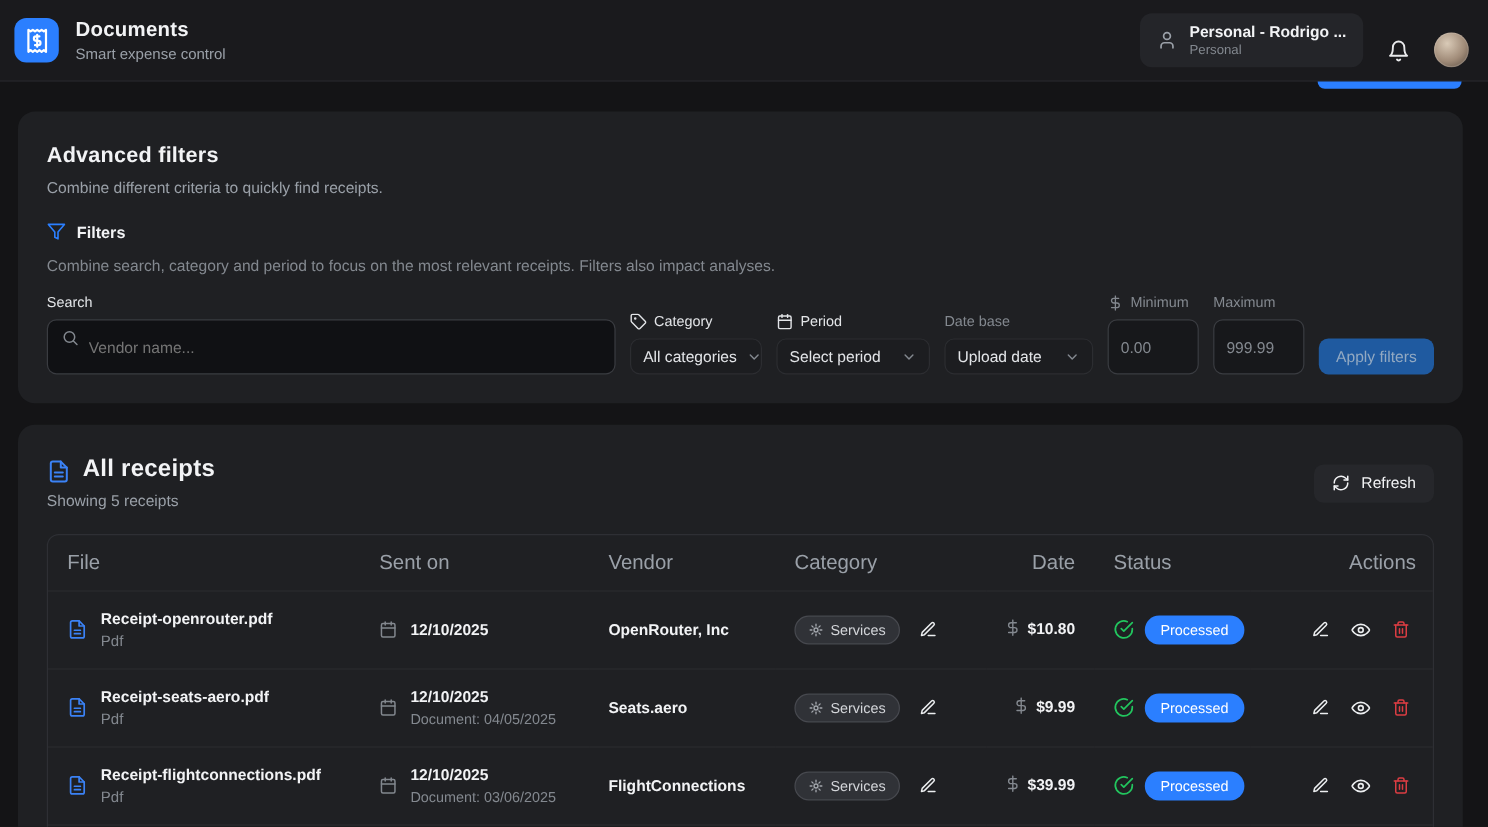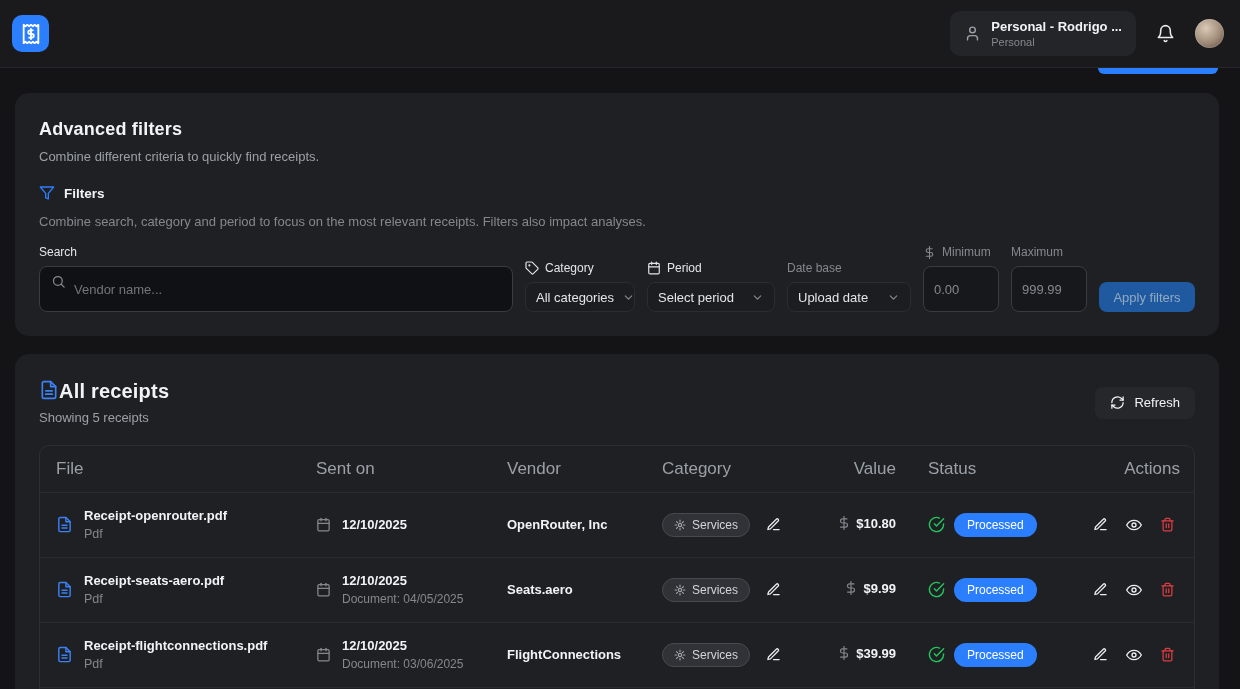--- a/index.html
+++ b/index.html
@@ -32,21 +32,21 @@
     display:flex;align-items:center;justify-content:space-between;
     padding:0 16px 0 12px;position:relative;z-index:2;
   }
   .hleft{display:flex;align-items:center;gap:14px}
   .logo{
     width:37px;height:37px;border-radius:10px;background:var(--accent);
     display:flex;align-items:center;justify-content:center;flex:0 0 auto;
   }
   .app-title{font-size:17px;font-weight:700;letter-spacing:.2px}
   .app-sub{font-size:12.5px;color:var(--muted);margin-top:3px}
-  .hright{display:flex;align-items:center;gap:16px}
+  .hright{display:flex;align-items:flex-end;gap:16px}
   .ws-btn{
     display:flex;align-items:center;gap:10px;background:#242529;border:none;
     border-radius:10px;padding:8px 14px;min-width:182px;cursor:pointer;color:var(--txt);
     text-align:left;
   }
   .ws-name{font-size:13px;font-weight:700;white-space:nowrap}
   .ws-type{font-size:11px;color:var(--dim);margin-top:2px}
   .bell-btn{background:none;border:none;color:#e8e9eb;cursor:pointer;display:flex;padding:4px}
   .avatar{
     width:29px;height:29px;border-radius:50%;
@@ -86,21 +86,21 @@
   }
   .sel svg{color:var(--dim);flex:0 0 auto}
   .num-input{width:76px;background:#17181b;color:var(--dim)}
   .w-cat{width:110px}.w-per{width:128px}.w-db{width:124px}
   .apply-btn{
     height:30px;width:96px;border:none;border-radius:8px;background:#1f5aa0;
     color:#92a9c2;font-size:13px;font-family:inherit;cursor:pointer;
   }
   
   .rec-head{display:flex;align-items:center;justify-content:space-between}
-  .rec-title-row{display:flex;align-items:flex-start;}
+  .rec-title-row{display:flex;align-items:flex-end;gap:10px}
   .rec-title{font-size:20px;font-weight:700;letter-spacing:.2px}
   .rec-sub{font-size:13px;color:var(--muted);margin-top:7px}
   .refresh-btn{
     display:flex;align-items:center;gap:9px;background:#26272b;border:none;border-radius:8px;
     height:32px;padding:0 15px;color:var(--txt);font-size:13px;font-family:inherit;cursor:pointer;
   }
   .tbl-wrap{margin-top:20px;border:1px solid var(--border);border-radius:10px;overflow:hidden}
   table{width:100%;border-collapse:collapse;table-layout:fixed}
   thead th{
     height:46px;font-weight:400;font-size:17px;color:var(--muted);
@@ -141,20 +141,24 @@
 <header>
   <div class="hleft">
     <div class="logo">
       <span style="display:flex">
         <svg width="22" height="22" viewBox="0 0 24 24" fill="none" stroke="#fff" stroke-width="2" stroke-linecap="round" stroke-linejoin="round">
             <path d="M4 2v20l2-1.5L8 22l2-1.5L12 22l2-1.5L16 22l2-1.5L20 22V2l-2 1.5L16 2l-2 1.5L12 2l-2 1.5L8 2 6 3.5 4 2Z"></path>
             <path d="M14 8h-3a2 2 0 0 0 0 4h2a2 2 0 0 1 0 4h-3"></path>
             <path d="M12 6.5v11"></path>
           </svg>
       </span>
+    </div>
+    <div>
+      <div class="app-title">Documents</div>
+      <div class="app-sub">Smart expense control</div>
     </div>
   </div>
   <div class="hright">
     <button class="ws-btn">
       <span style="display:flex;color:#9aa0a8">
         <svg width="17" height="17" viewBox="0 0 24 24" fill="none" stroke="currentColor" stroke-width="2" stroke-linecap="round" stroke-linejoin="round">
             <path d="M19 21v-2a4 4 0 0 0-4-4H9a4 4 0 0 0-4 4v2"></path>
             <circle cx="12" cy="7" r="4"></circle>
           </svg>
       </span>
@@ -320,21 +324,21 @@
             <col style="width:90px">
             <col style="width:130px">
             <col style="width:154px">
         </colgroup>
         <thead>
           <tr>
             <th>File</th>
             <th>Sent on</th>
             <th>Vendor</th>
             <th>Category</th>
-            <th class="r">Value</th>
+            <th class="r">Date</th>
             <th>Status</th>
             <th class="r">Actions</th>
           </tr>
         </thead>
         <tbody id="rows-body">
   <tr>
     <td>
       <div class="file-wrap">
         <span style="display:flex">
           <svg width="17" height="17" viewBox="0 0 24 24" fill="none" stroke="currentColor" stroke-width="2" stroke-linecap="round" stroke-linejoin="round">

